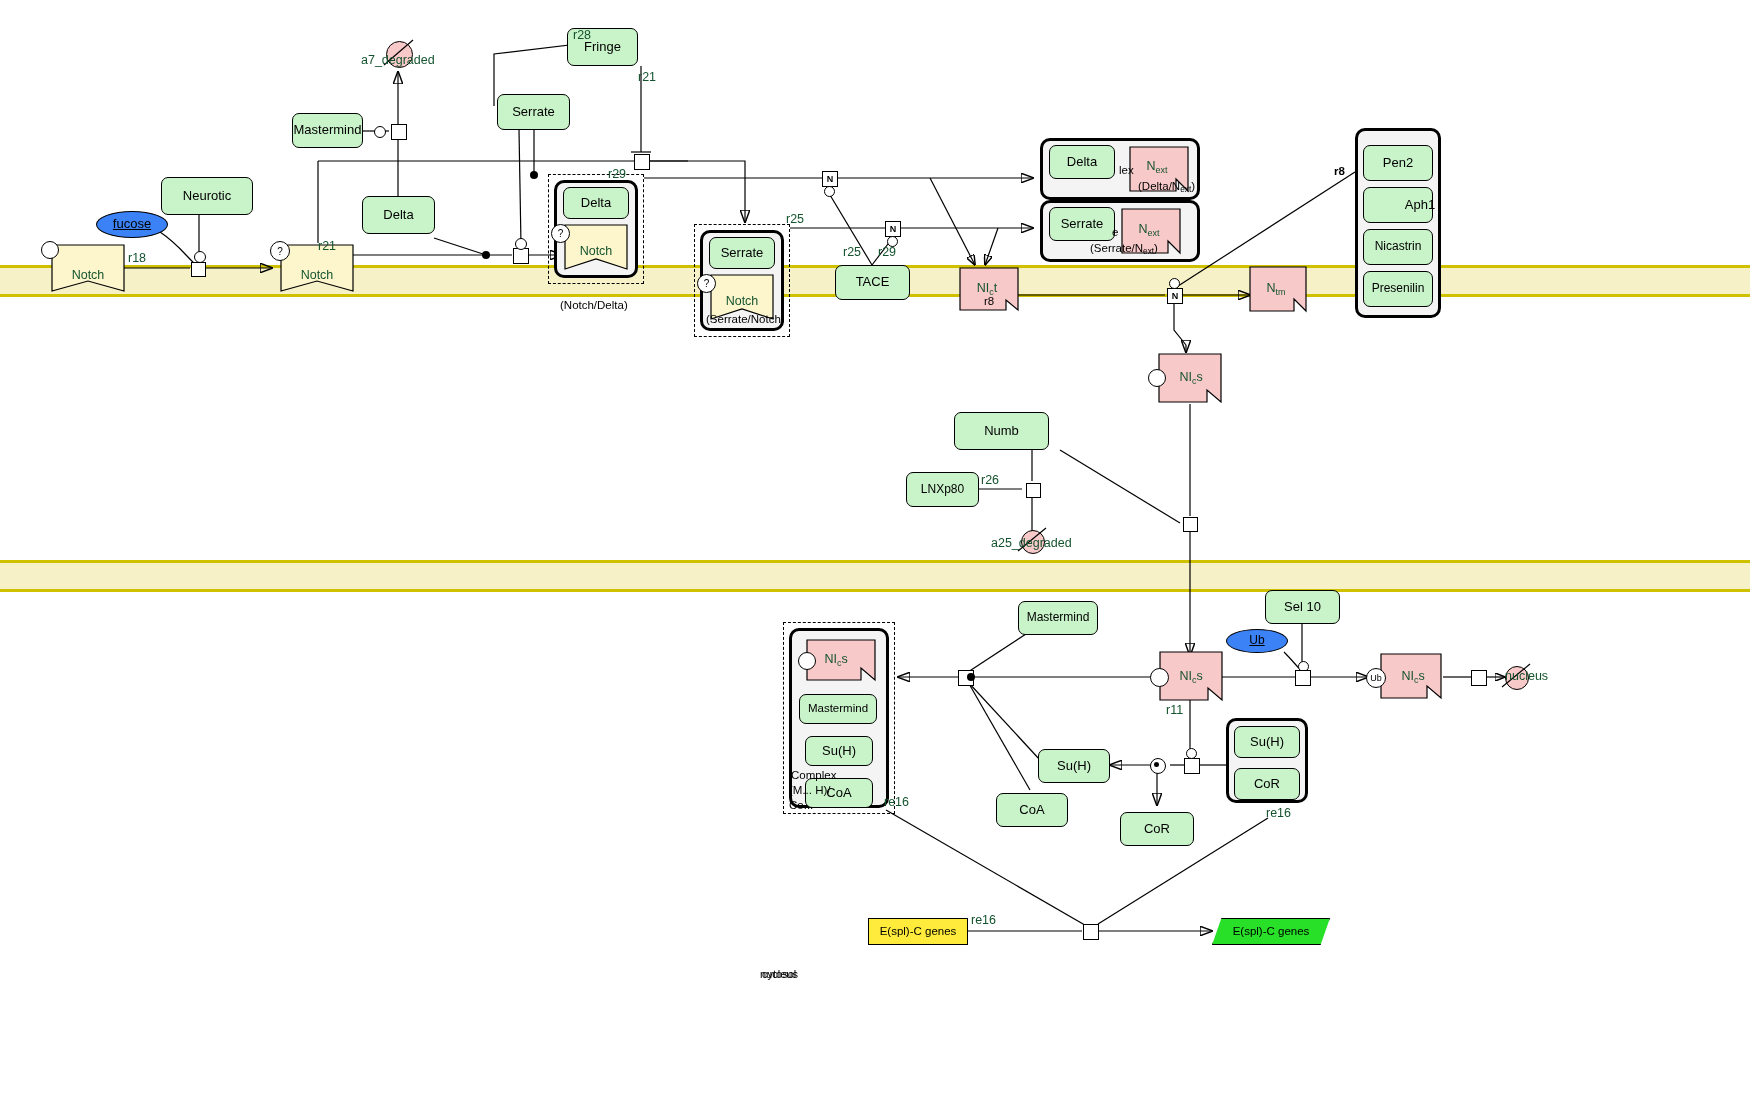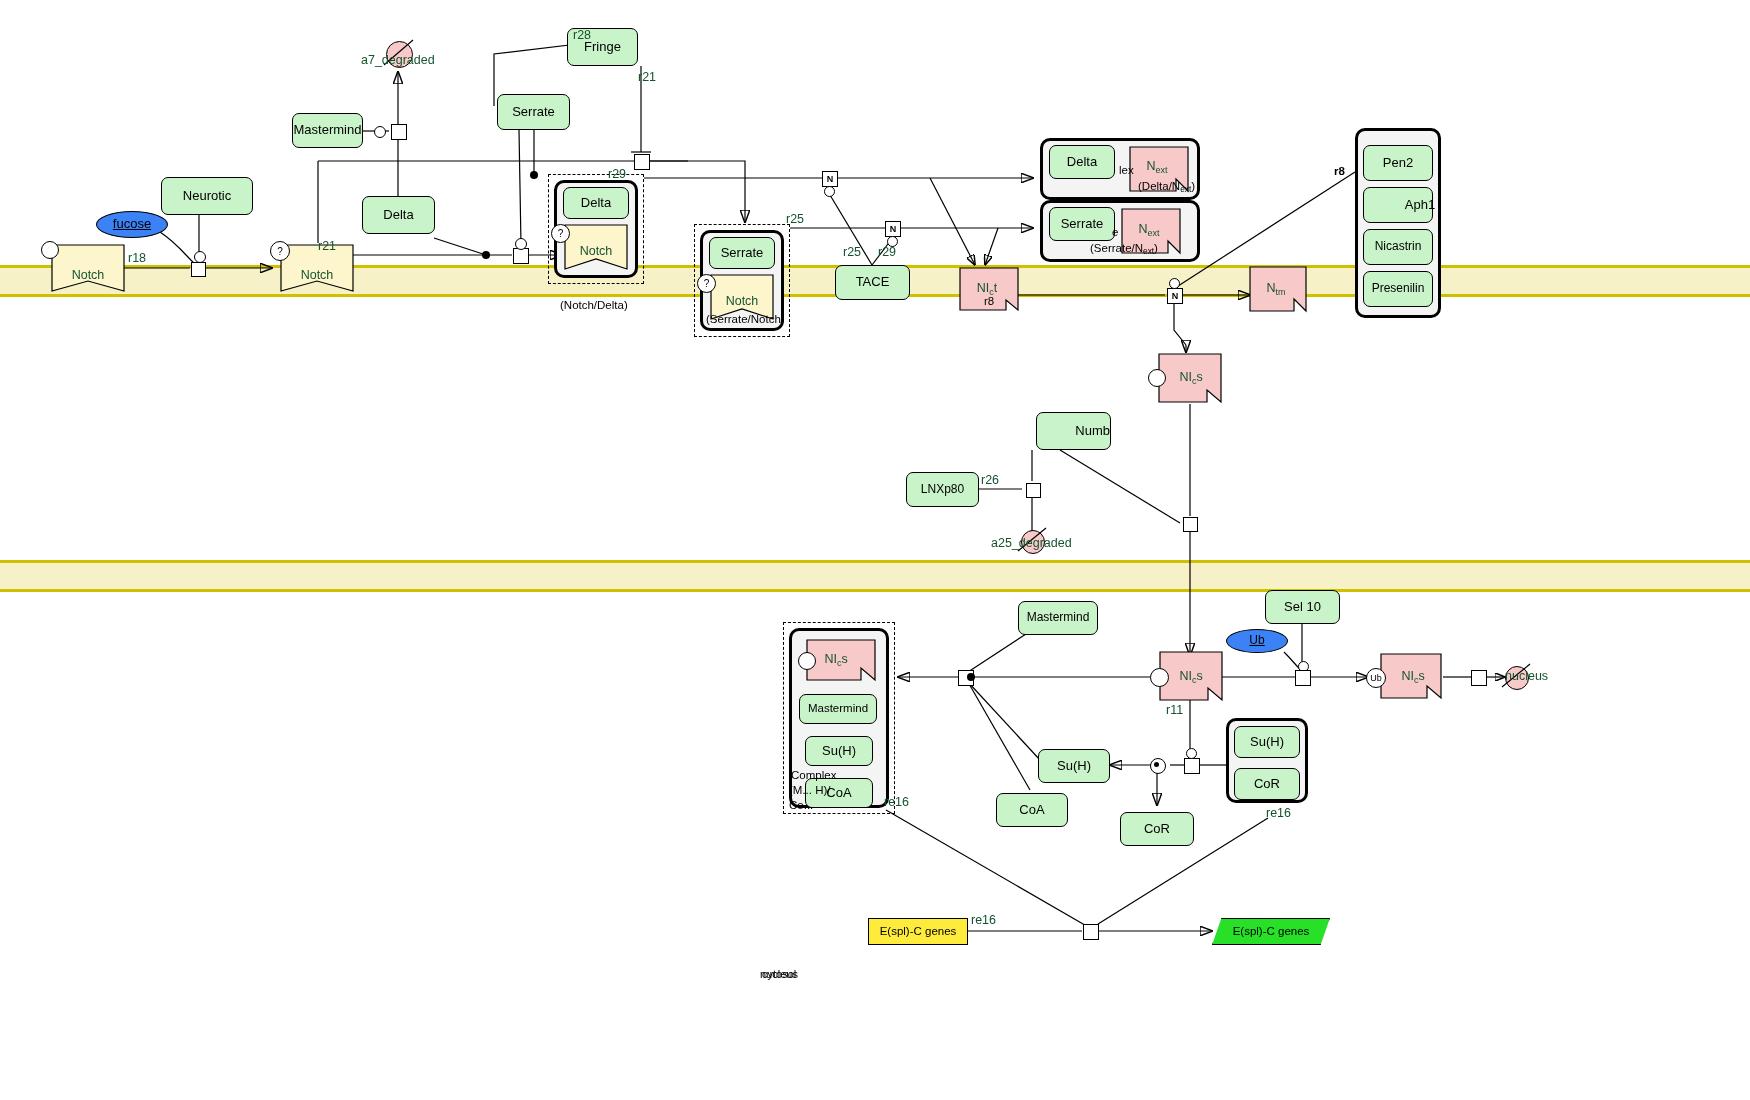--- a/index.html
+++ b/index.html
@@ -364,21 +364,21 @@
   <div class="pinknotch" style="left:1157px;top:352px;">
     <svg width="66" height="52" viewBox="0 0 66 52">
       <path d="M2,2 L64,2 L64,50 L50,38 L50,50 L2,50 Z" fill="#f8c9c9" stroke="#000" stroke-width="1.2"></path>
     </svg>
   </div>
   <div class="lbl" style="left:1162px;top:370px;width:58px;text-align:center;">
     <span>NI<sub>c</sub>s</span>
   </div>
   <div class="unitport" style="left:1148px;top:369px;width:16px;height:16px;"></div>
 
-  <div class="node macro" style="left:1036px;top:412px;width:75px;height:38px;justify-content:flex-end;">
+  <div class="node macro" style="left:954px;top:412px;width:95px;height:38px;">
     <span>Numb</span>
   </div>
   <div class="node macro" style="left:906px;top:472px;width:73px;height:35px;">
     <span style="font-size:12px;">LNXp80</span>
   </div>
   <div class="procbox" style="left:1026px;top:483px;width:13px;height:13px;"></div>
   <div class="lbl" style="left:981px;top:473px;">r26</div>
   <div class="degnode" style="left:1021px;top:530px;width:22px;height:22px;"></div>
   <svg class="wires">
     <line x1="1018" y1="551" x2="1046" y2="528" stroke-width="1.2"></line>

